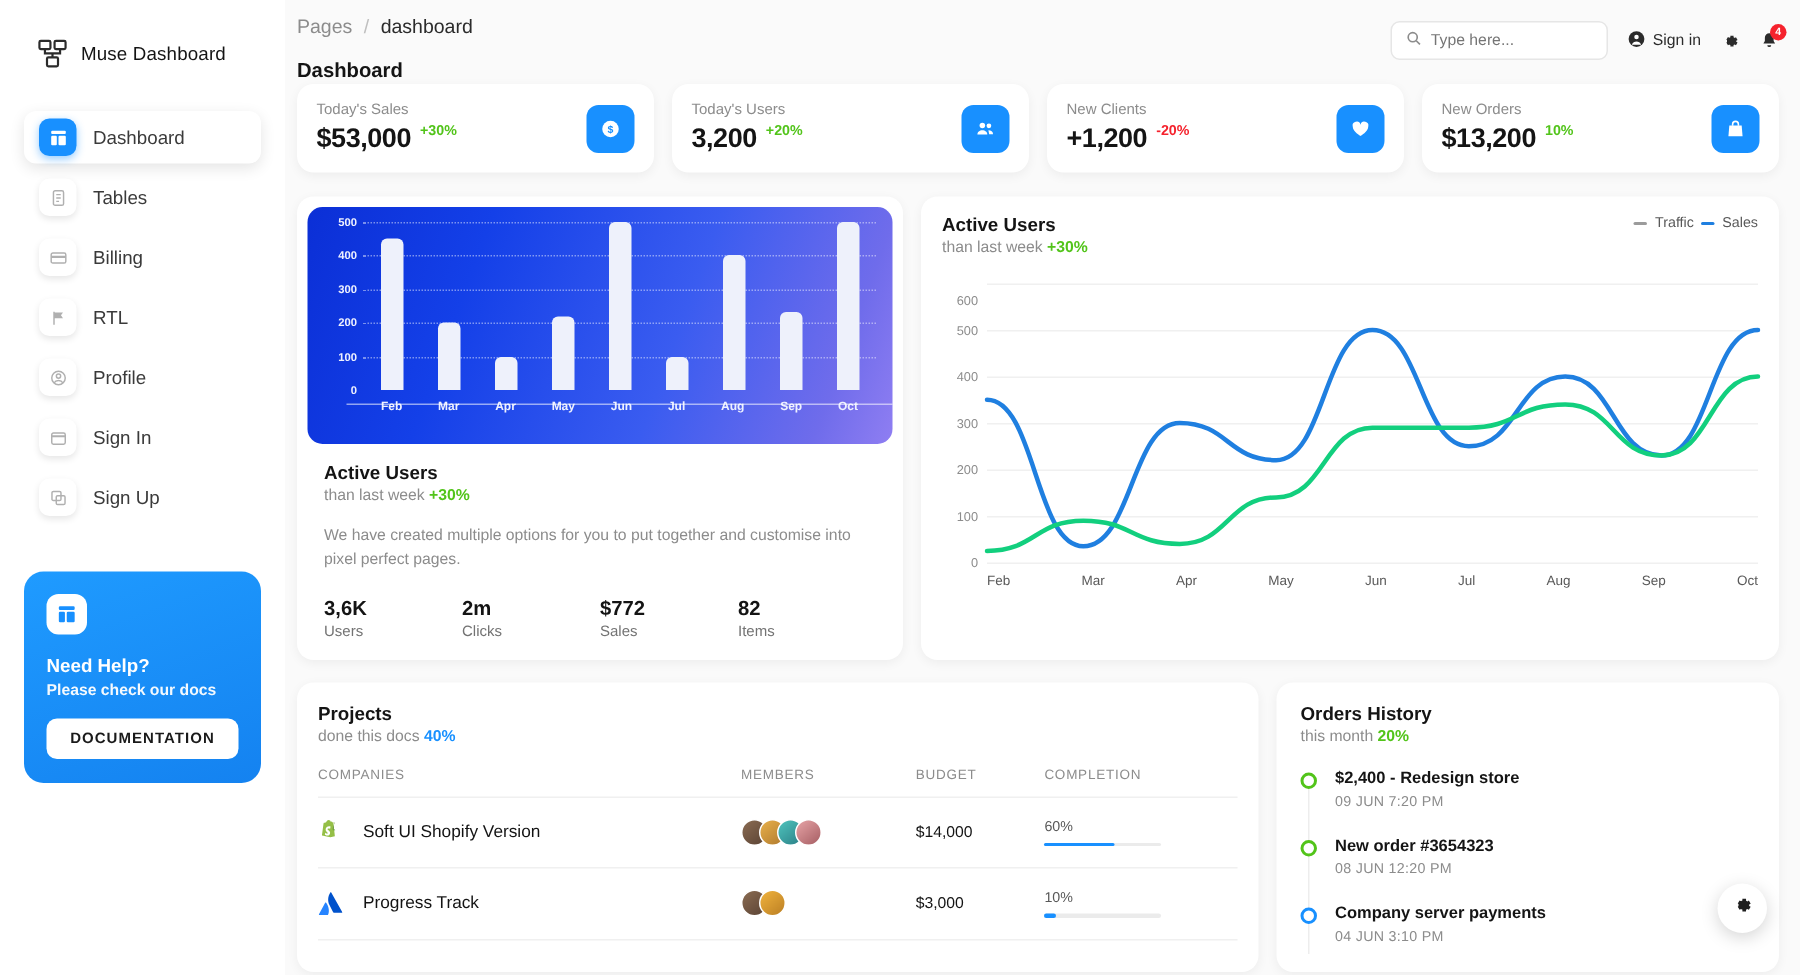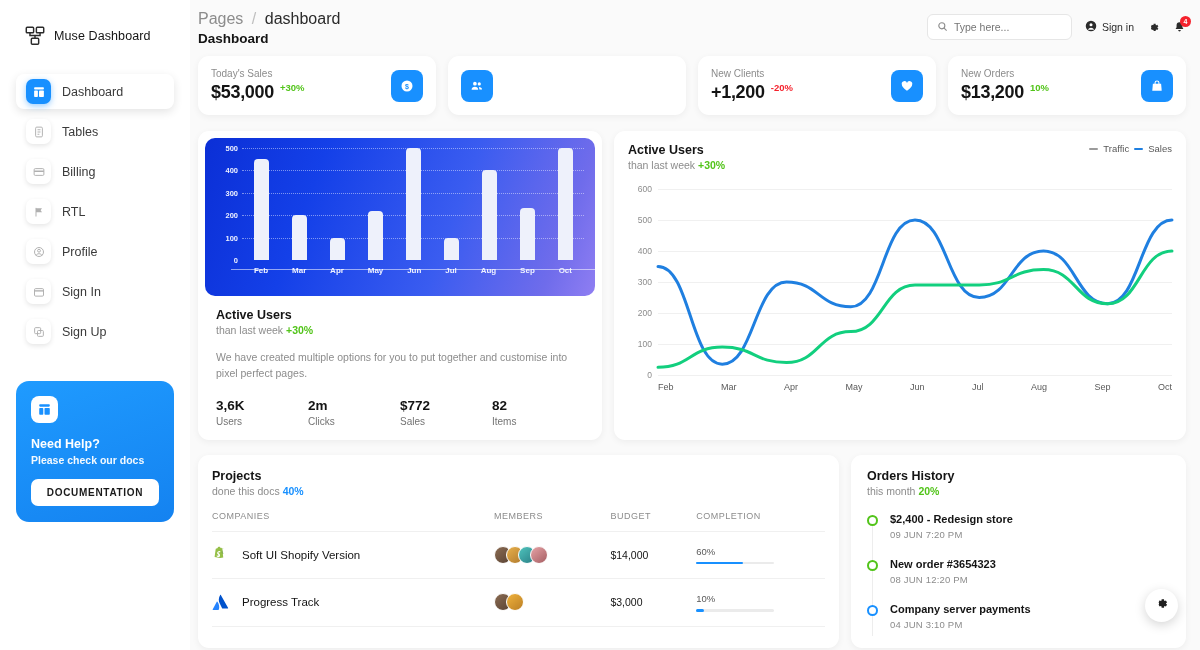--- a/index.html
+++ b/index.html
@@ -56,21 +56,21 @@
     display:block; width:100%; background:#fff; border:none; border-radius: 7px;
     height: 27px; font-size: 10px; font-weight: bold; letter-spacing: .7px;
     color: #1a1a1a; cursor: pointer; font-family: inherit;
   }
 
   
   .main { flex: 1; height: 650px; padding: 0 14px 0 0; overflow: hidden; position: relative; }
 
   .topbar { height: 56px; display: flex; align-items: flex-start; padding: 10px 0 0 8px; }
   .crumbs-wrap { flex: 1; }
-  .crumbs { font-size: 16px; color: #8c8c8c; margin-bottom: 3px; }
+  .crumbs { font-size: 13px; color: #8c8c8c; margin-bottom: 14px; }
   .crumbs .sep { margin: 0 4px; color: #bfbfbf; }
   .crumbs .cur { color: #2b2b2b; }
   .page-title { font-size: 13.5px; font-weight: bold; color: #141414; }
 
   .topbar-right { display: flex; align-items: center; gap: 13px; padding-top: 4px; }
   .search {
     width: 145px; height: 26px; border: 1px solid #e6e6e6; border-radius: 6px;
     background: #fff; display: flex; align-items: center; gap: 6px; padding: 0 9px;
   }
   .search input {
@@ -357,20 +357,27 @@
         </div>
         <div class="stat-icon">
           <svg viewBox="0 0 16 16" width="14" height="14" fill="#fff">
             <circle cx="8" cy="8" r="6.3"></circle>
             <text x="8" y="11.2" font-size="8" font-family="Liberation Sans, sans-serif" font-weight="bold" text-anchor="middle" fill="#1890ff">$</text>
           </svg>
         </div>
       </div>
 
       <div class="card stat">
+        <div class="stat-txt">
+          <div class="stat-label">Today's Users</div>
+          <div class="stat-row">
+            <span class="stat-value">3,200</span>
+            <span class="stat-delta up">+20%</span>
+          </div>
+        </div>
         <div class="stat-icon">
           <svg viewBox="0 0 16 16" width="14" height="14" fill="#fff">
             <circle cx="5.6" cy="5.3" r="2.1"></circle>
               <circle cx="10.6" cy="5.6" r="1.8"></circle>
             <path d="M1.8 12.2c0-2 1.7-3.3 3.8-3.3s3.8 1.3 3.8 3.3z"></path>
             <path d="M10.2 9c1.9 0 3.6 1.1 3.6 3h-3z"></path>
           </svg>
         </div>
       </div>
 
@@ -509,21 +516,21 @@
               <div class="lc-yl" style="top: 155px;">100</div>
               <div class="lc-gridline" style="top: 124px;"></div>
               <div class="lc-yl" style="top: 124px;">200</div>
               <div class="lc-gridline" style="top: 93px;"></div>
               <div class="lc-yl" style="top: 93px;">300</div>
               <div class="lc-gridline" style="top: 62px;"></div>
               <div class="lc-yl" style="top: 62px;">400</div>
               <div class="lc-gridline" style="top: 31px;"></div>
               <div class="lc-yl" style="top: 31px;">500</div>
               <div class="lc-gridline" style="top: 0px;"></div>
-              <div class="lc-yl" style="top: 0px;">600</div>
+              <div class="lc-yl" style="top: 11px;">600</div>
             </div>
           <svg class="lc-svg" viewBox="0 0 540 186" preserveAspectRatio="none">
               <path d="M0,77.5 C33.75,77.5 33.75,175.15 67.5,175.15 C101.25,175.15 101.25,93 135,93 C168.75,93 168.75,117.80000000000001 202.5,117.80000000000001 C236.25,117.80000000000001 236.25,31 270,31 C303.75,31 303.75,108.5 337.5,108.5 C371.25,108.5 371.25,62 405,62 C438.75,62 438.75,114.69999999999999 472.5,114.69999999999999 C506.25,114.69999999999999 506.25,31 540,31" fill="none" stroke="#1f7fe0" stroke-width="3" stroke-linecap="round" vector-effect="non-scaling-stroke"></path>
               <path d="M0,178.25 C33.75,178.25 33.75,158.1 67.5,158.1 C101.25,158.1 101.25,173.6 135,173.6 C168.75,173.6 168.75,142.6 202.5,142.6 C236.25,142.6 236.25,96.1 270,96.1 C303.75,96.1 303.75,96.1 337.5,96.1 C371.25,96.1 371.25,80.60000000000001 405,80.60000000000001 C438.75,80.60000000000001 438.75,114.69999999999999 472.5,114.69999999999999 C506.25,114.69999999999999 506.25,62 540,62" fill="none" stroke="#12cf7e" stroke-width="3" stroke-linecap="round" vector-effect="non-scaling-stroke"></path>
             </svg>
         </div>
         <div class="lc-xlabels">
             <span class="lc-xl">Feb</span>
             <span class="lc-xl">Mar</span>
             <span class="lc-xl">Apr</span>

